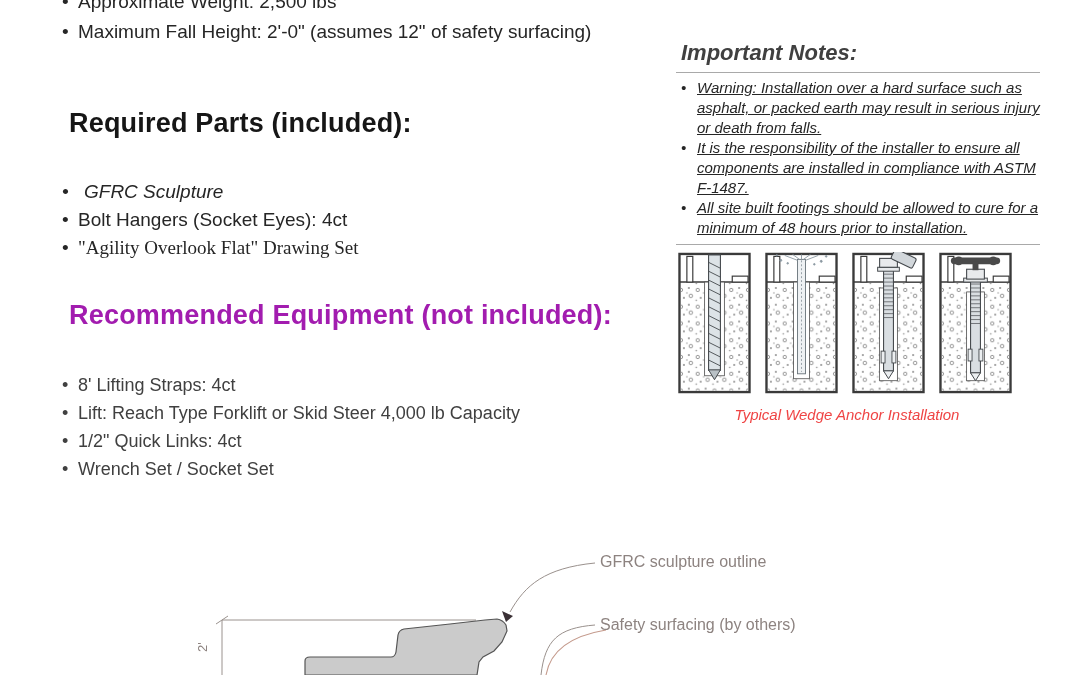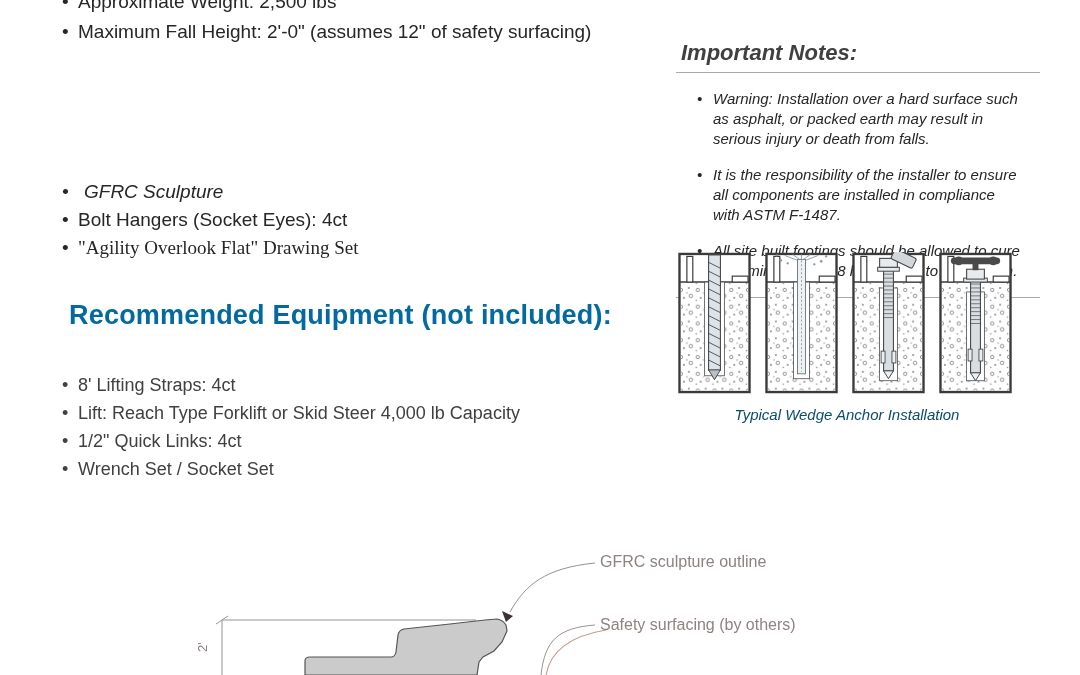--- a/index.html
+++ b/index.html
@@ -13,51 +13,52 @@
   ul.blist li::before { content:"\2022"; position:absolute; left:0; top:0; }
 
   
   .top-bullets { position:absolute; left:62px; top:-13px; font-size:19px; line-height:30px; color:#262626; }
 
   
   .h-required { position:absolute; left:69px; top:108px; font-size:27px; font-weight:bold; color:#161616; letter-spacing:0.2px; }
   .parts-list { position:absolute; left:62px; top:178px; font-size:19px; line-height:28px; color:#262626; }
   .parts-list li.first { padding-left:22px;font-style:italic; }
   .serif-item { font-family:"Liberation Serif", serif; }
-  .h-equip { position:absolute; left:69px; top:300px; font-size:27px; font-weight:bold; color:#0369a1; letter-spacing:0.2px; }
+  .h-equip { position:absolute; left:69px; top:300px; font-size:27px; font-weight:bold; color:#a21caf; letter-spacing:0.2px; }
   .equip-list { position:absolute; left:62px; top:371px; font-size:18px; line-height:28px; color:#404040; }
 
   
   .notes-box { position:absolute; left:676px; top:40px; width:364px; }
   .h-notes { font-style:italic; font-weight:bold; font-size:22px; color:#404040; padding-left:5px; }
   .rule { border:none; border-top:1px solid #a9a9a9; height:0; margin:6px 0 5px 0; }
   .notes-list { font-style:italic; font-size:15px; line-height:20px; color:#262626; padding-left:5px; }
-  .notes-list li { padding-left:13px; margin:16px; }
+  .notes-list li { padding-left:13px; margin:0;text-decoration:underline; }
 
   
   .anchor-row { position:absolute; left:678px; top:252px; width:340px; display:flex; gap:14px; }
   .anchor-panel { width:73px; height:142px; }
   .fig-caption { position:absolute; left:678px; top:406px; width:338px; text-align:center;
-    font-style:italic; font-size:15px; color:#0c4a6e; }
+    font-style:italic; font-size:15px; color:#ef4444; }
 
   
   .plan { position:absolute; left:180px; top:540px; width:720px; height:135px; }
   .plan text { font-family:"Liberation Sans", sans-serif; fill:#8d8380; font-size:16px; }
   .plan .dim-txt { font-size:13px; fill:#8d8380; }
 </style>
 </head>
 <body>
 
 <div class="page">
 
   <ul class="blist top-bullets">
     <li><span>Approximate Weight: 2,500 lbs</span></li>
     <li><span>Maximum Fall Height: 2'-0" (assumes 12" of safety surfacing)</span></li>
   </ul>
 
+  <h2 class="h-required">Required Parts (included):</h2>
   <ul class="blist parts-list">
     <li class="first"><span>GFRC Sculpture</span></li>
     <li><span>Bolt Hangers (Socket Eyes): 4ct</span></li>
     <li><span class="serif-item">"Agility Overlook Flat" Drawing Set</span></li>
   </ul>
 
   <h2 class="h-equip">Recommended Equipment (not included):</h2>
   <ul class="blist equip-list">
     <li><span>8' Lifting Straps: 4ct</span></li>
     <li><span>Lift: Reach Type Forklift or Skid Steer 4,000 lb Capacity</span></li>

